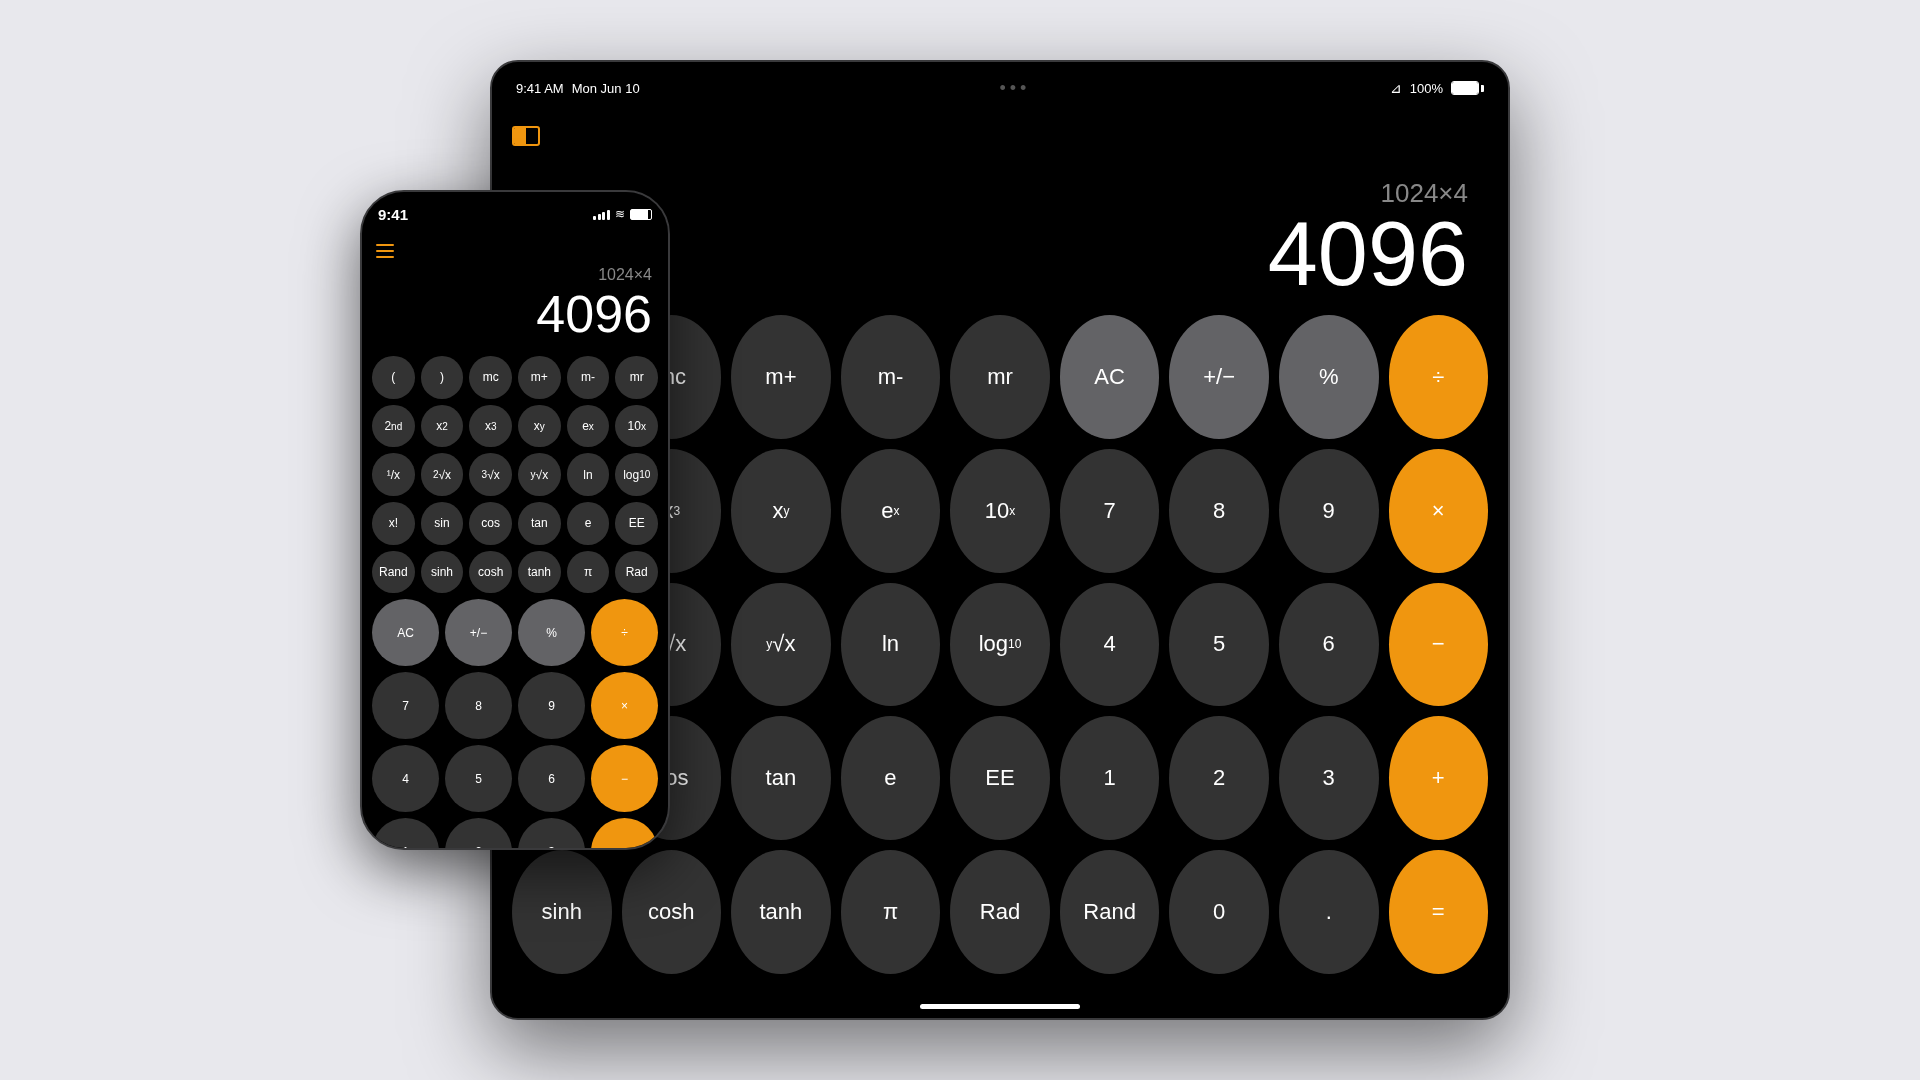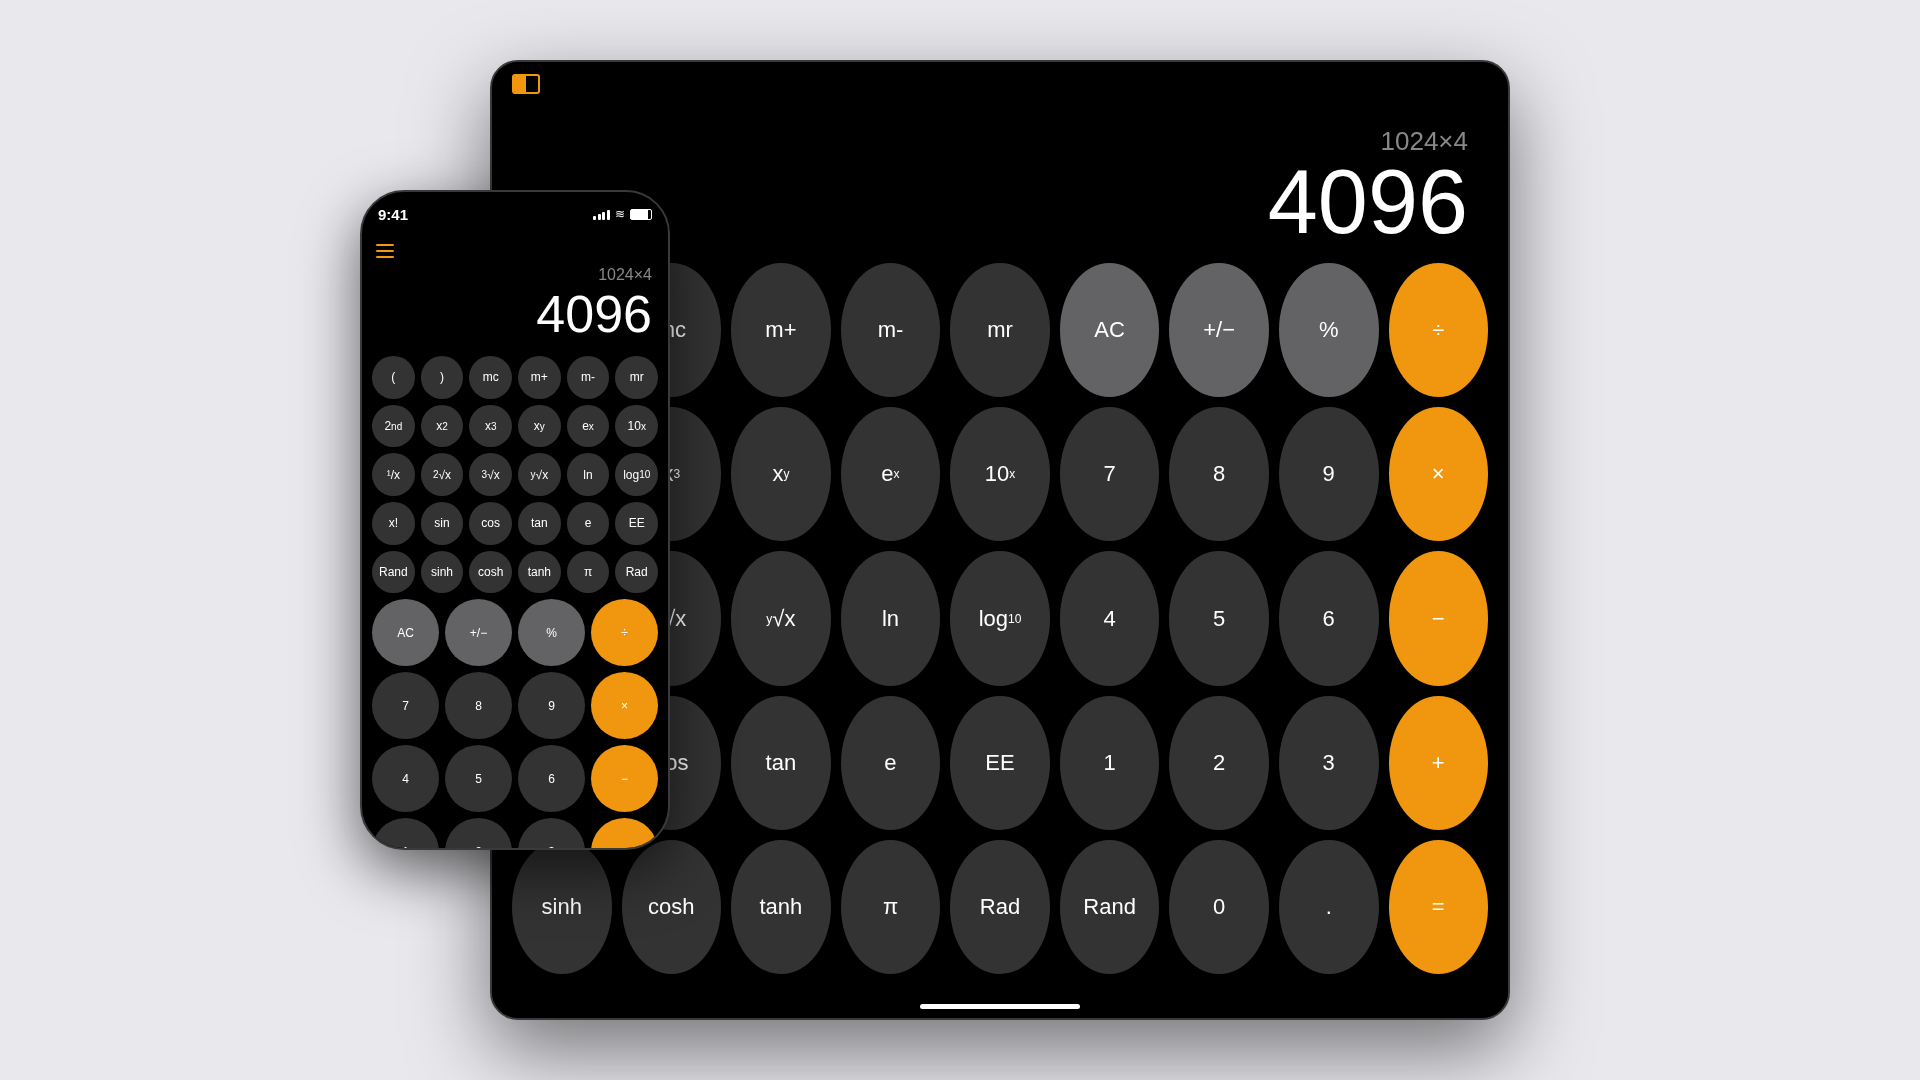--- a/index.html
+++ b/index.html
@@ -328,20 +328,37 @@
     .ibtn-medium { background: #636366; }
     .ibtn-orange { background: #f0960f; }
   </style>
 </head>
 <body>
 
 <div class="scene">
 
   <div class="ipad-device">
 
+    <div class="ipad-top-bar">
+      <div class="ipad-status-left">
+        <span class="ipad-time">9:41 AM</span>
+        <span class="ipad-date">Mon Jun 10</span>
+      </div>
+      <div class="ipad-dots">•••</div>
+      <div class="ipad-status-right">
+        <span class="wifi-icon">⊿</span>
+        <span style="color:#fff;font-size:13px;">100%</span>
+        <div class="battery-icon">
+          <div class="battery-bar">
+              <div class="battery-fill"></div>
+            </div>
+          <div class="battery-tip"></div>
+        </div>
+      </div>
+    </div>
 
     <div class="ipad-toolbar">
       <div class="ipad-split-icon">
         <div class="ipad-split-icon-left"></div>
         <div class="ipad-split-icon-right"></div>
       </div>
     </div>
 
     <div class="ipad-calc">
       <div class="ipad-display">

